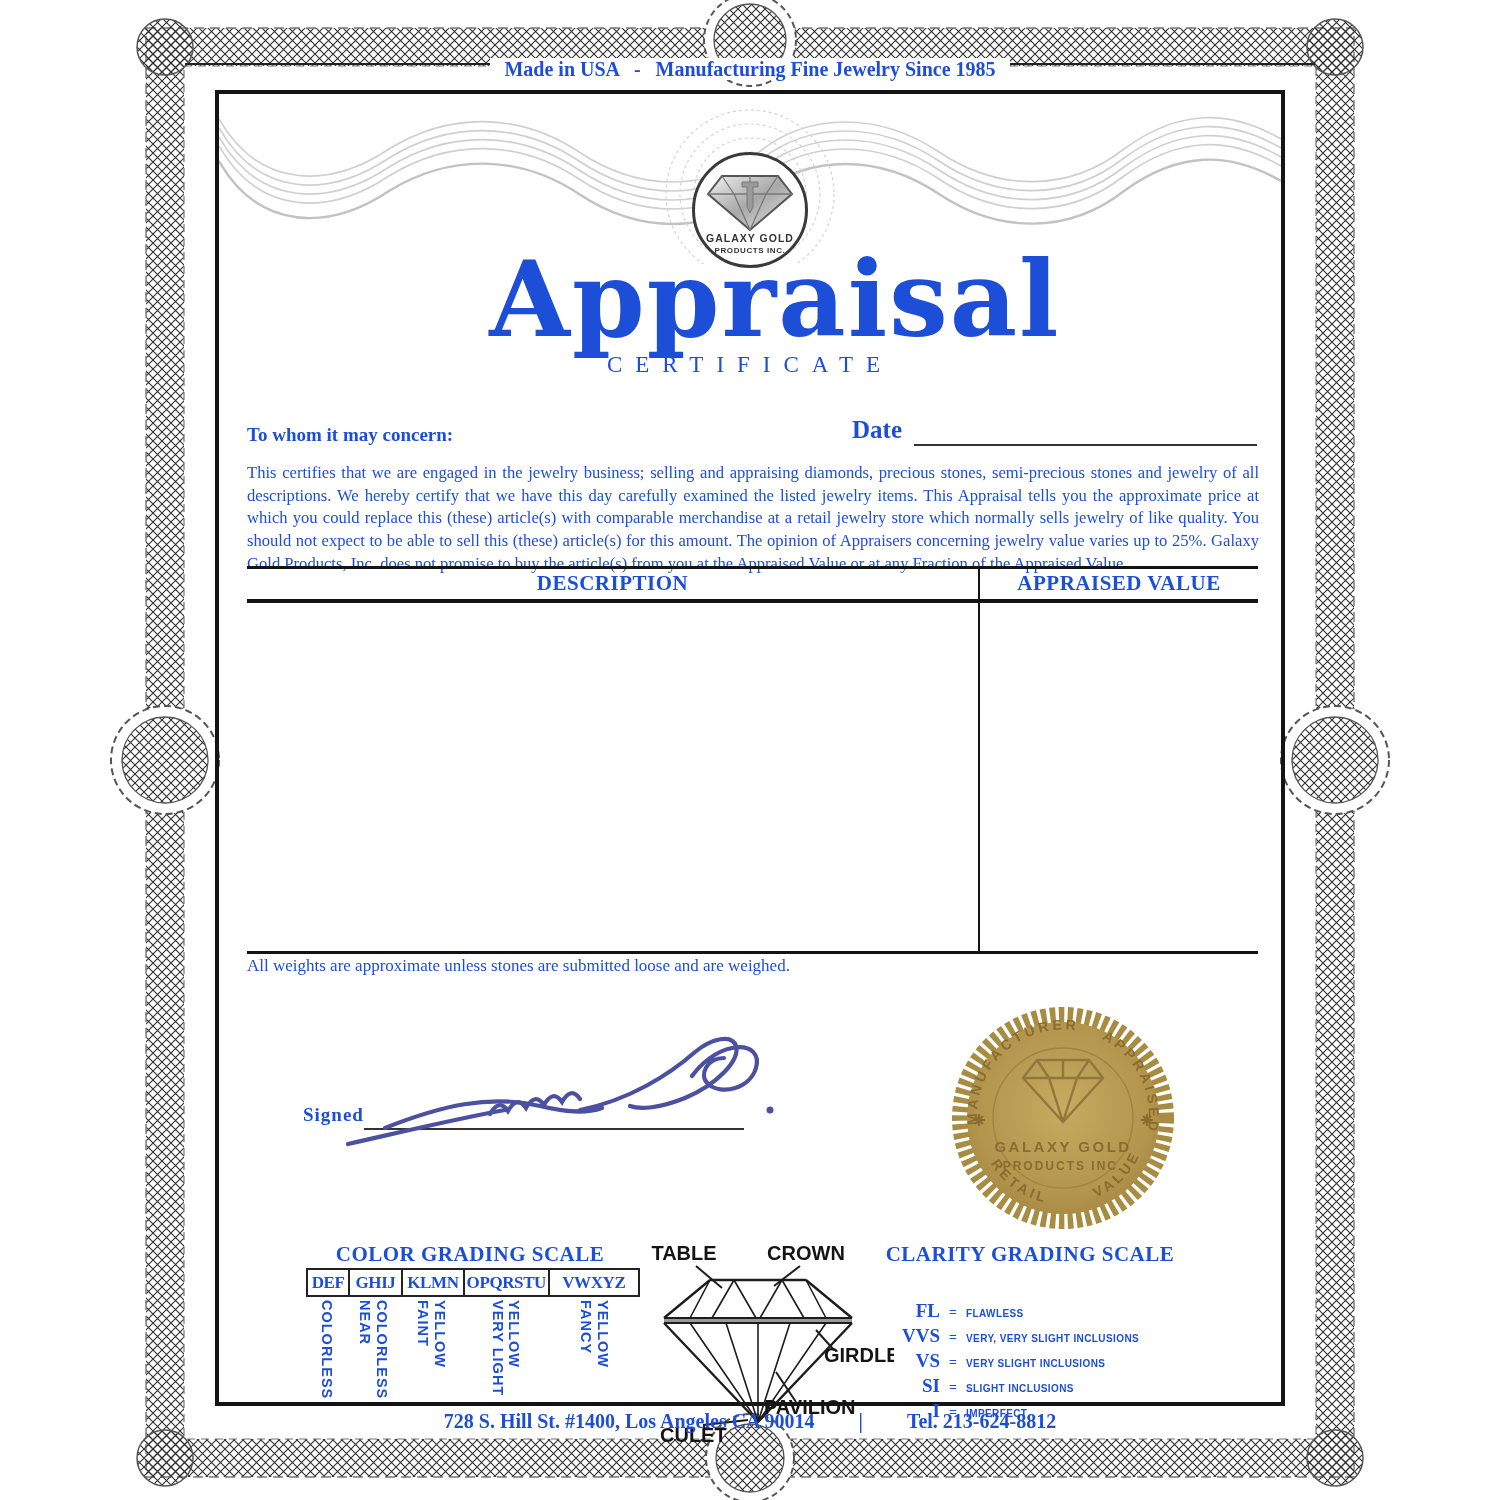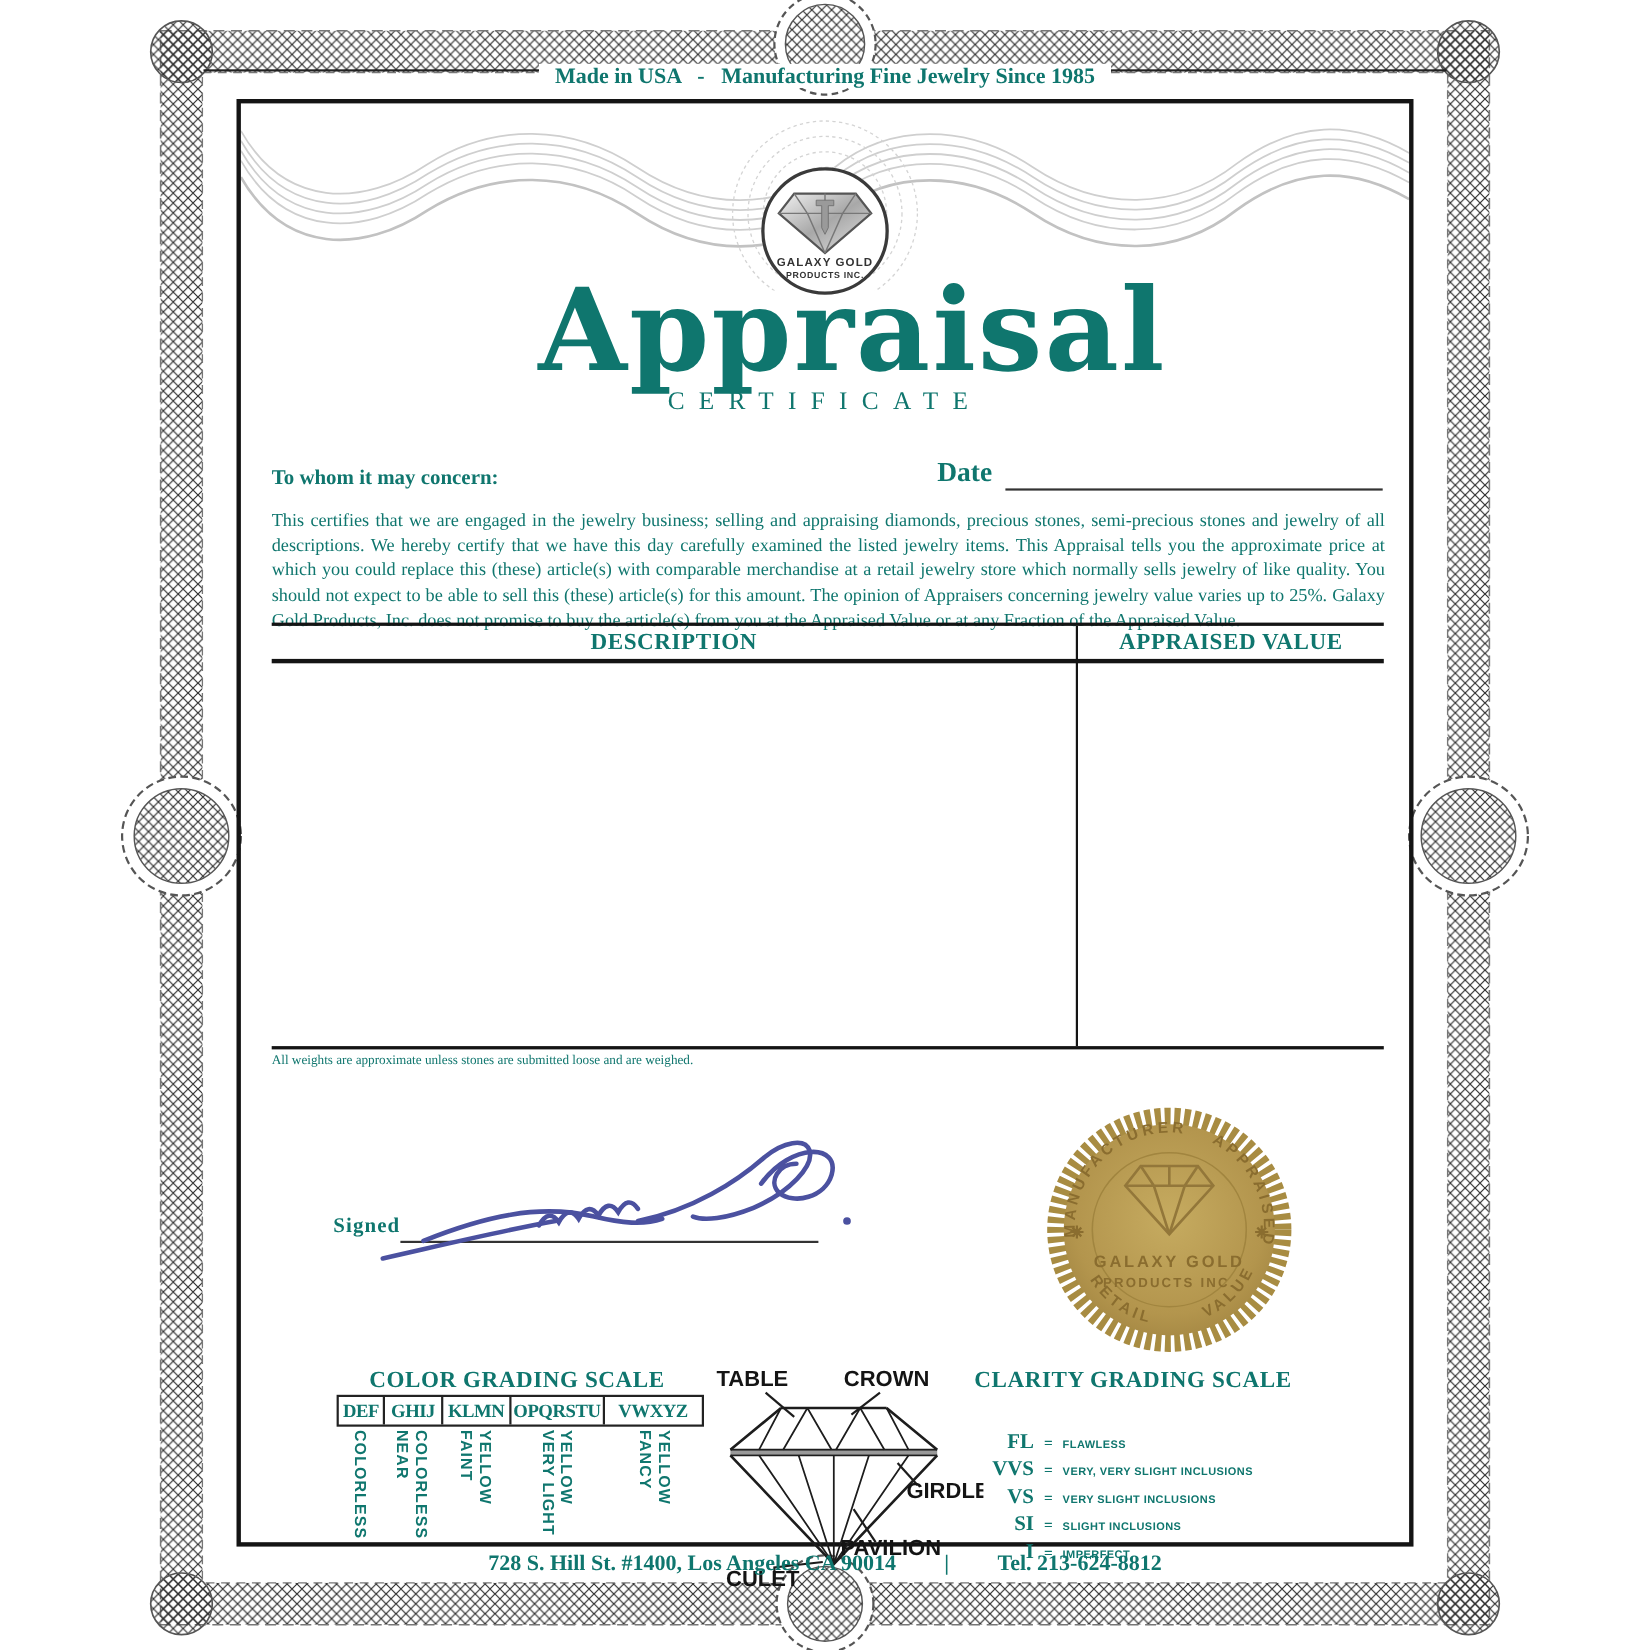--- a/index.html
+++ b/index.html
@@ -1,17 +1,17 @@
 <!DOCTYPE html>
 <html><head>
 <meta charset="utf-8">
 <style>
   html,body{margin:0;padding:0;background:#fff;}
   #page{position:relative;width:1500px;height:1500px;background:#fff;overflow:hidden;
-        font-family:"Liberation Serif","DejaVu Serif",serif;color:#0f766e;}
+        font-family:"Liberation Serif","DejaVu Serif",serif;color:#1d4ed8;}
   .abs{position:absolute;}
   svg text{font-family:"Liberation Sans","DejaVu Sans",sans-serif;}
 
   
   #border-svg{left:0;top:0;z-index:1;}
   #deco-svg{left:219px;top:94px;z-index:1;}
 
   
   #top-rule{left:185px;top:63px;width:1130px;height:2px;background:#222;z-index:1;}
   #banner{left:0;top:58px;width:1500px;text-align:center;z-index:2;}
@@ -38,21 +38,21 @@
 
   
   #value-table{left:247px;top:566px;width:1011px;height:382px;
     border-top:3px solid #141414;border-bottom:3px solid #141414;z-index:3;}
   #vt-divider{left:731px;top:0;width:2px;height:100%;background:#141414;}
   .vt-head{top:2px;font-size:21px;font-weight:bold;text-align:center;letter-spacing:.5px;}
   #vt-head1{left:0;width:731px;}
   #vt-head2{left:733px;width:278px;}
   #vt-headrule{left:0;top:30px;width:100%;height:4px;background:#141414;}
 
-  #weights-note{left:247px;top:956px;font-size:12px;z-index:3;}
+  #weights-note{left:247px;top:956px;font-size:17px;z-index:3;}
 
   
   #signed-label{left:303px;top:1104px;font-size:19px;font-weight:bold;letter-spacing:1px;z-index:3;}
   #signed-line{left:364px;top:1128px;width:380px;height:2px;background:#333;z-index:3;}
   #sig-svg{left:340px;top:1012px;z-index:4;}
 
   
   #seal-svg{left:943px;top:998px;z-index:3;}
 
   

